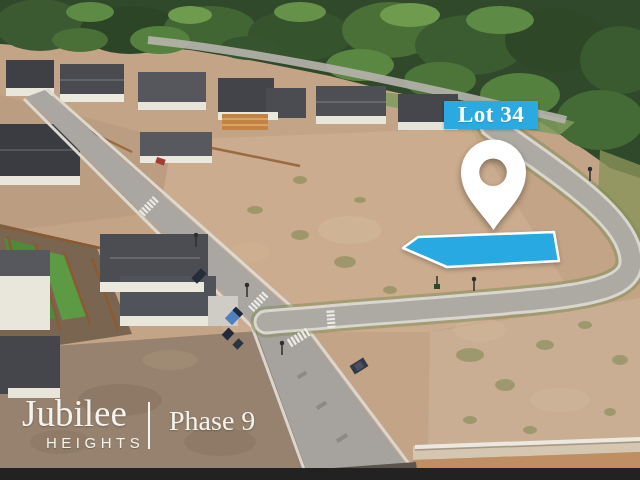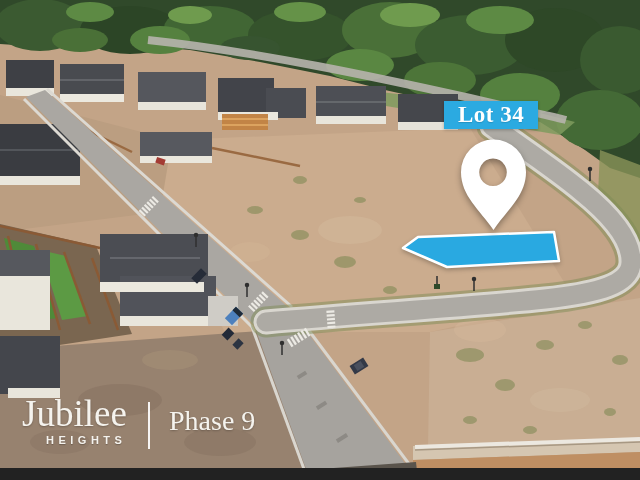--- a/index.html
+++ b/index.html
@@ -21,21 +21,21 @@
   
   .brand{position:absolute;left:0;top:392px;width:300px;height:70px;color:var(--brand_white,#f5f3ee);}
   .brand-name{
     position:absolute;left:22px;top:4px;
     font-size:37px;line-height:36px;font-weight:500;
     text-shadow:0 1px 2px rgba(0,0,0,.25);
   }
   .brand-sub{
     position:absolute;left:46px;top:42px;
     font-family:"Liberation Sans",sans-serif;
-    font-size:11px;font-weight:bold;letter-spacing:4.5px;
+    font-size:15px;font-weight:normal;letter-spacing:4.5px;
     text-shadow:0 1px 1px rgba(0,0,0,.25);
   }
   .brand-divider{
     position:absolute;left:148px;top:10px;width:1.5px;height:47px;
     background:rgba(255,255,255,.92);
   }
   .brand-phase{
     position:absolute;left:169px;top:15px;
     font-size:28px;line-height:28px;
     text-shadow:0 1px 2px rgba(0,0,0,.25);

